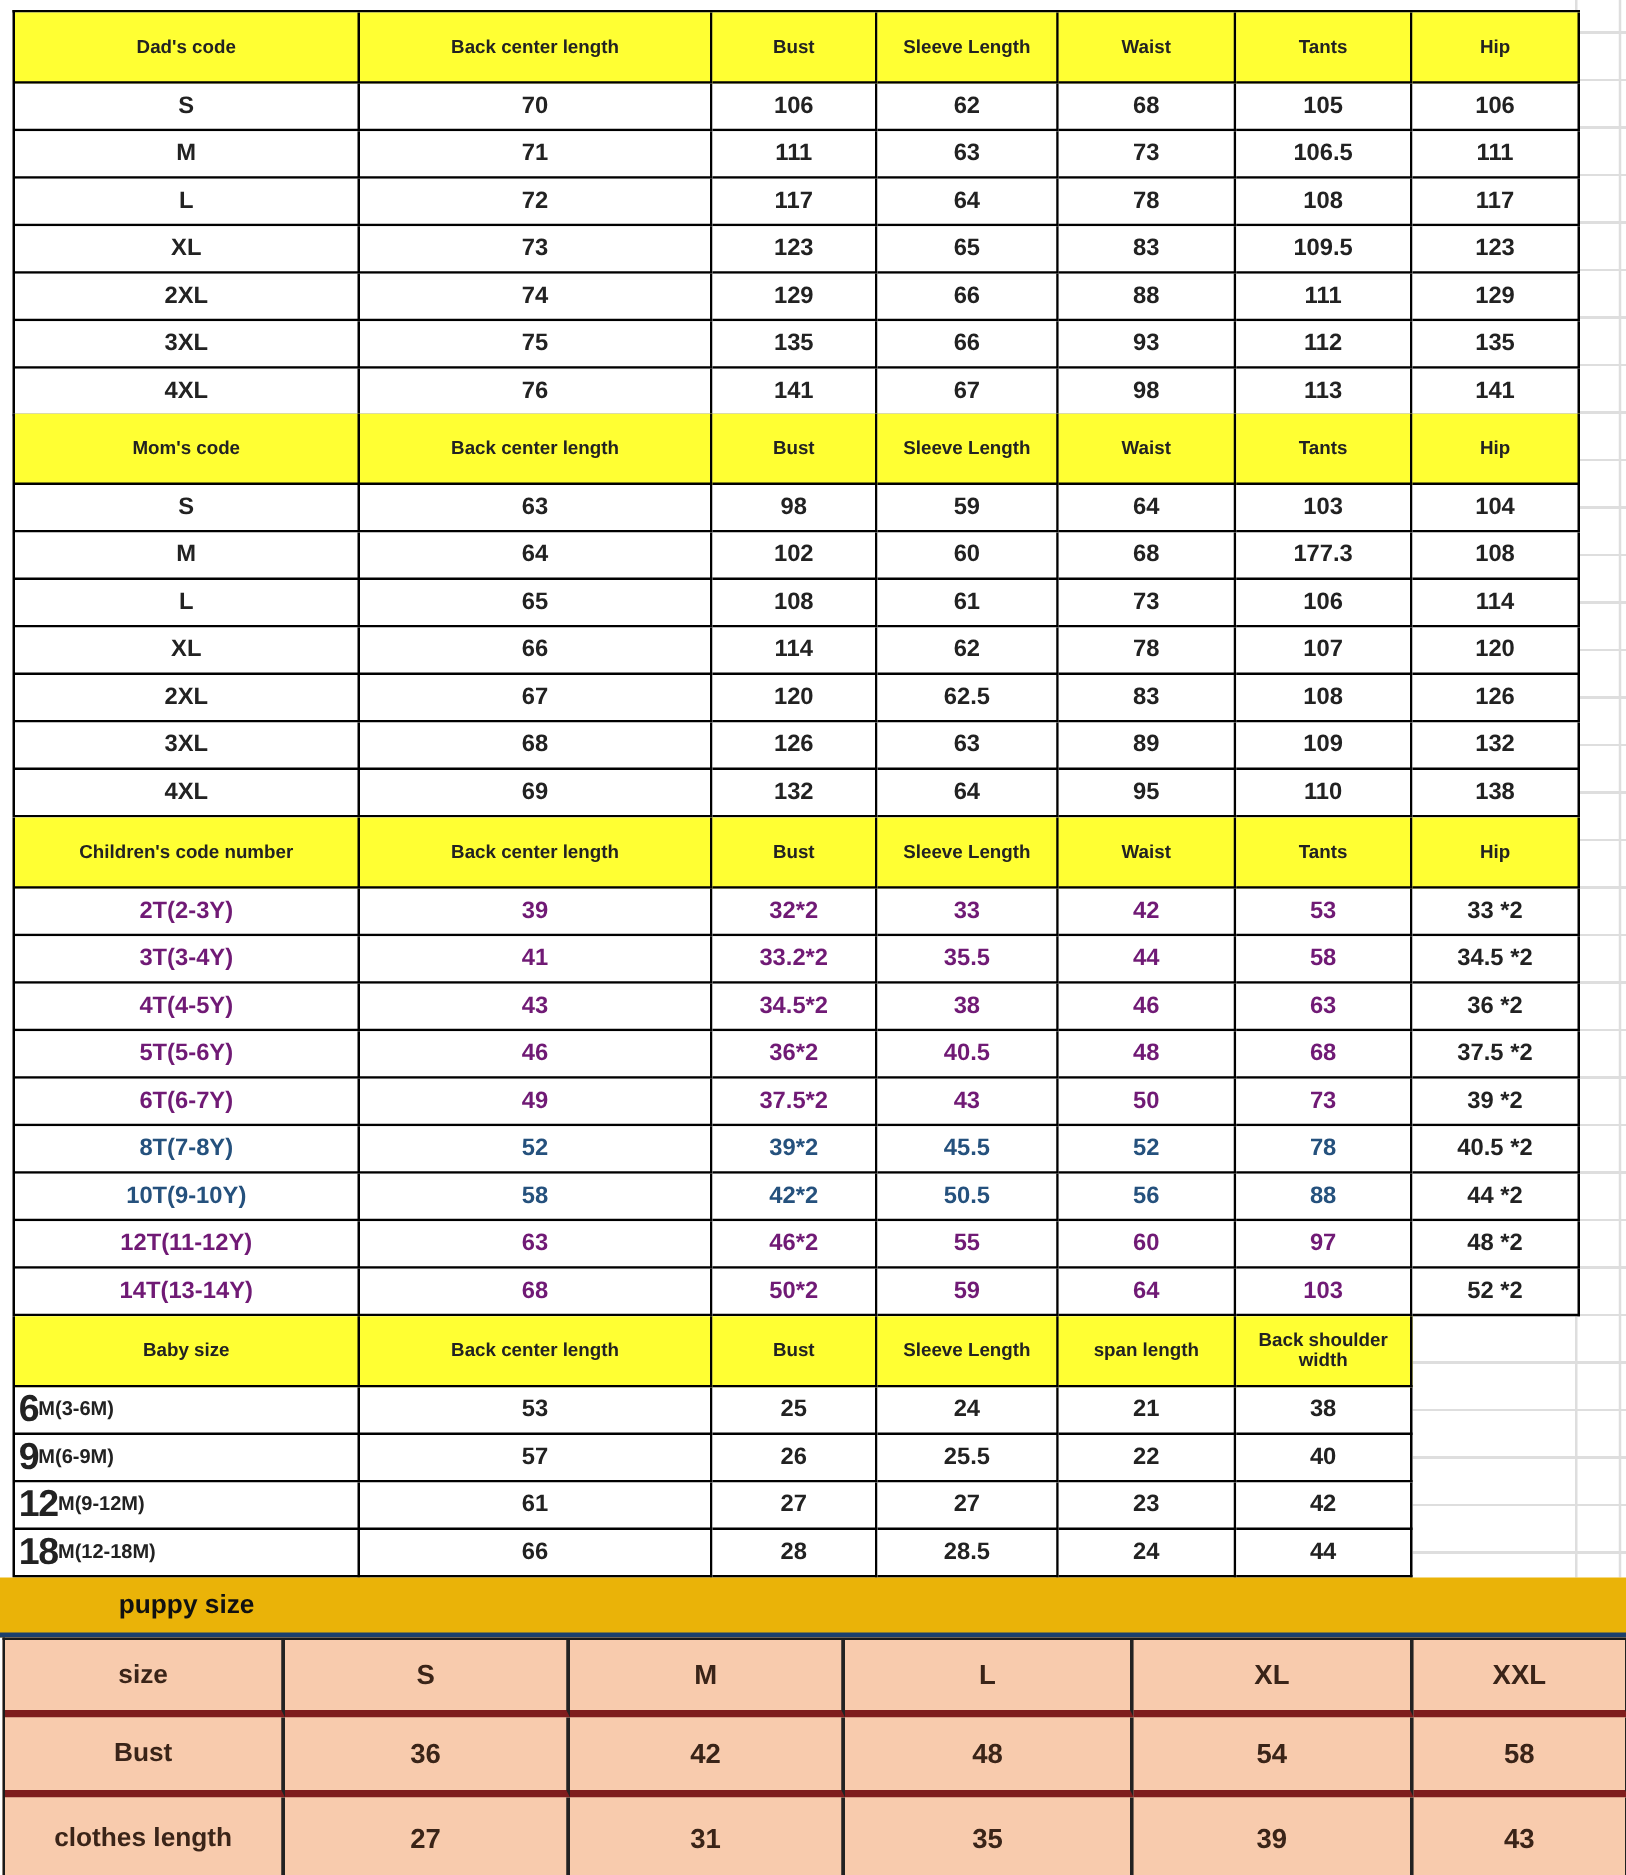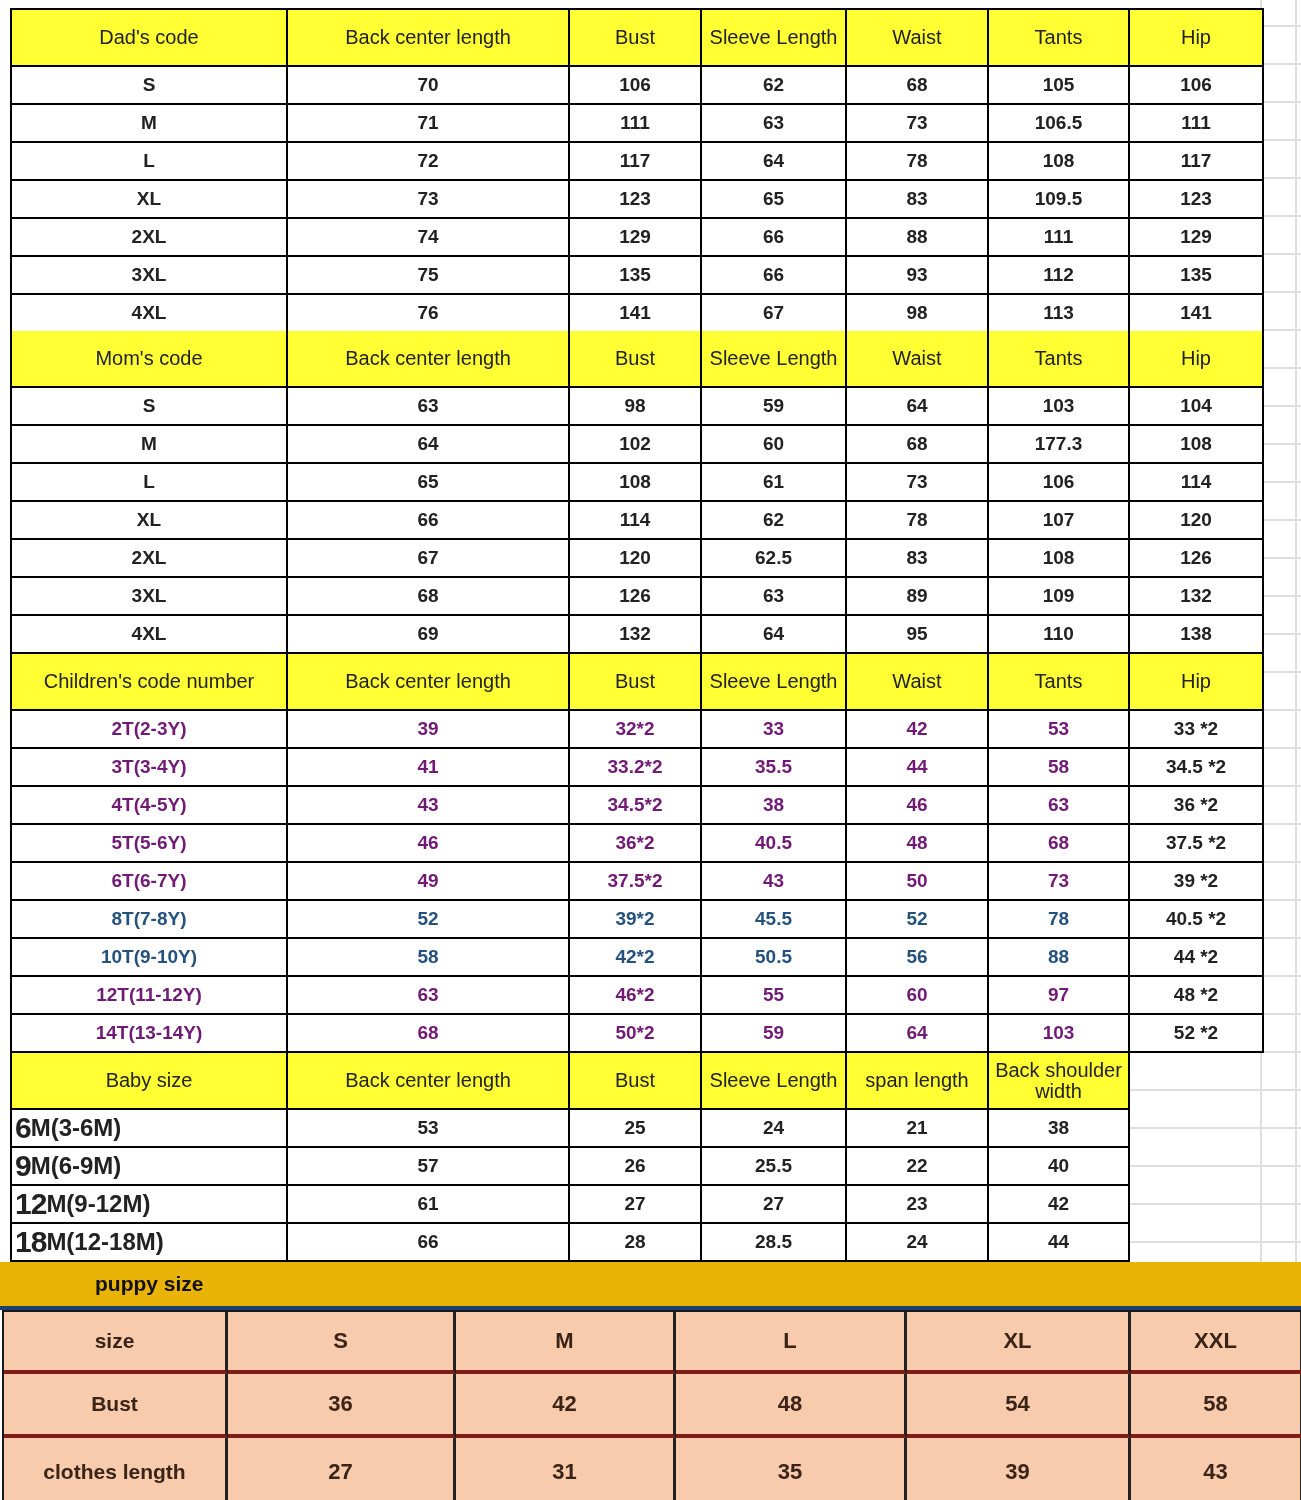--- a/index.html
+++ b/index.html
@@ -26,45 +26,45 @@
   .fam{grid-template-columns:276px 282px 132px 145px 142px 141px 134px;}
   .baby{grid-template-columns:276px 282px 132px 145px 142px 141px;}
   .bt{border-top:2px solid #000;}
 
   .cell{
     border-right:2px solid #000;border-bottom:2px solid #000;
     background:#fff;display:flex;align-items:center;justify-content:center;
     font-size:19px;font-weight:600;line-height:1.05;text-align:center;
     padding:0 2px;box-sizing:border-box;white-space:pre-wrap;
   }
-  .hdr{background:#FFFF33;font-weight:400;font-size:20px;}
+  .hdr{background:#FFFF33;font-weight:700;font-size:15px;}
   .c-black{color:#222;}
   .c-blue{color:#701a75;}
   .c-navy{color:#25517d;}
   .c-red{color:#701a75;}
 
   .baby-lab{justify-content:flex-start;padding-left:3px;text-align:left;}
   .baby-lab .pfx{font-size:30px;font-weight:600;letter-spacing:-1px;}
-  .baby-lab .rst{font-size:24px;font-weight:600;}
+  .baby-lab .rst{font-size:16px;font-weight:600;}
 
   
   .banner{
     position:absolute;left:0;top:1262px;width:1301px;height:44px;
     background:#eab308;border-bottom:4px solid #1c3f6d;
     display:flex;align-items:center;
   }
   .banner span{margin-left:95px;font-size:21px;font-weight:700;color:#111;}
   .puppy{
     position:absolute;left:2px;top:1310px;width:1299px;display:grid;
     grid-template-columns:224px 228px 220px 231px 224px 172px;
     grid-template-rows:62px 64px 72px;
     border-top:2px solid #1a1a1a;border-left:2px solid #1a1a1a;background:#F8CBAD;
   }
   .pcell{
-    background:#F8CBAD;border-right:3px solid #222;border-bottom:4px solid #7f1d1d;
+    background:#F8CBAD;border-right:3px solid #222;border-bottom:6px solid #7f1d1d;
     display:flex;align-items:center;justify-content:center;
     font-size:22px;font-weight:700;color:#3a2418;box-sizing:border-box;
   }
   .pcell.plab{font-size:21px;}
 </style>
 </head>
 <body>
 
 <div class="sheet">
   <div class="bg-grid"></div>

